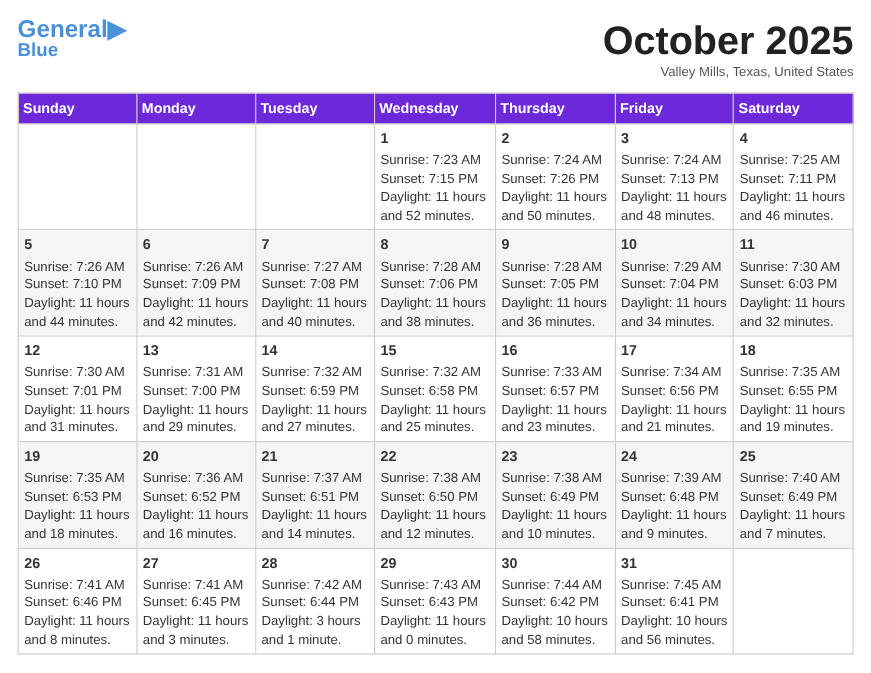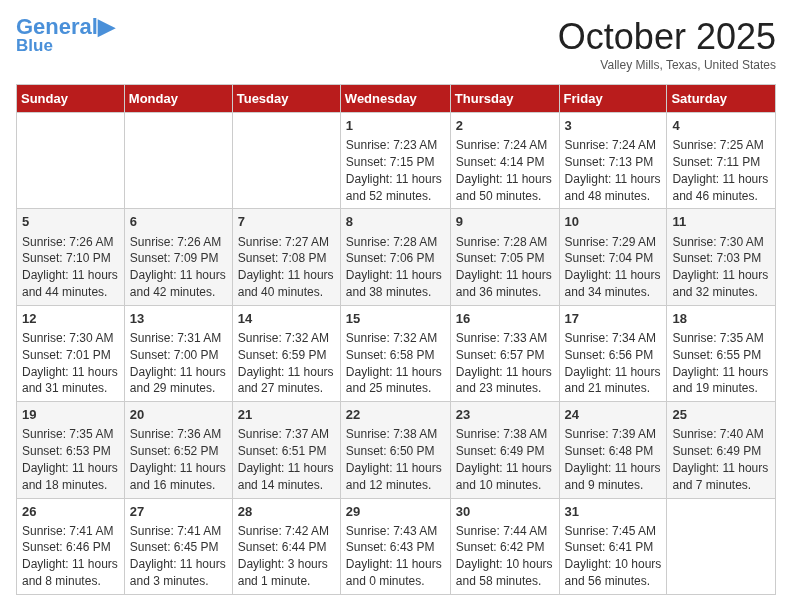--- a/index.html
+++ b/index.html
@@ -35,34 +35,34 @@
       font-size: 17px;
       color: #4a90d9;
       font-weight: bold;
       margin-top: -2px;
     }
     .title-section {
       text-align: right;
     }
     .month-title {
       font-size: 36px;
-      font-weight: normal;
+      font-weight: bold;
       color: #222;
     }
     .location {
       font-size: 12px;
       color: #555;
     }
     table {
       width: 100%;
       border-collapse: collapse;
       font-size: 11px;
     }
     thead tr th {
-      background-color: #b91c1c;
+      background-color: #6d28d9;
       color: #fff;
       padding: 6px 4px;
       text-align: left;
       font-size: 13px;
       font-weight: bold;
       border: 1px solid #ccc;
     }
     tbody tr td {
       border: 1px solid #ccc;
       vertical-align: top;
@@ -125,21 +125,21 @@
       <tr>
         <td class="empty"></td>
         <td class="empty"></td>
         <td class="empty"></td>
         <td>
           <span class="day-num">1</span>
           <div class="cell-content"><span>Sunrise: 7:23 AM</span><br><span>Sunset: 7:15 PM</span><br><span>Daylight: 11 hours and 52 minutes.</span></div>
         </td>
         <td>
           <span class="day-num">2</span>
-          <div class="cell-content"><span>Sunrise: 7:24 AM</span><br><span>Sunset: 4:14 PM</span><br><span>Daylight: 11 hours and 50 minutes.</span></div>
+          <div class="cell-content"><span>Sunrise: 7:24 AM</span><br><span>Sunset: 7:26 PM</span><br><span>Daylight: 11 hours and 50 minutes.</span></div>
         </td>
         <td>
           <span class="day-num">3</span>
           <div class="cell-content"><span>Sunrise: 7:24 AM</span><br><span>Sunset: 7:13 PM</span><br><span>Daylight: 11 hours and 48 minutes.</span></div>
         </td>
         <td>
           <span class="day-num">4</span>
           <div class="cell-content"><span>Sunrise: 7:25 AM</span><br><span>Sunset: 7:11 PM</span><br><span>Daylight: 11 hours and 46 minutes.</span></div>
         </td>
       </tr>
@@ -163,21 +163,21 @@
         <td>
           <span class="day-num">9</span>
           <div class="cell-content"><span>Sunrise: 7:28 AM</span><br><span>Sunset: 7:05 PM</span><br><span>Daylight: 11 hours and 36 minutes.</span></div>
         </td>
         <td>
           <span class="day-num">10</span>
           <div class="cell-content"><span>Sunrise: 7:29 AM</span><br><span>Sunset: 7:04 PM</span><br><span>Daylight: 11 hours and 34 minutes.</span></div>
         </td>
         <td>
           <span class="day-num">11</span>
-          <div class="cell-content"><span>Sunrise: 7:30 AM</span><br><span>Sunset: 7:03 PM</span><br><span>Daylight: 11 hours and 32 minutes.</span></div>
+          <div class="cell-content"><span>Sunrise: 7:30 AM</span><br><span>Sunset: 6:03 PM</span><br><span>Daylight: 11 hours and 32 minutes.</span></div>
         </td>
       </tr>
       <tr>
         <td>
           <span class="day-num">12</span>
           <div class="cell-content"><span>Sunrise: 7:30 AM</span><br><span>Sunset: 7:01 PM</span><br><span>Daylight: 11 hours and 31 minutes.</span></div>
         </td>
         <td>
           <span class="day-num">13</span>
           <div class="cell-content"><span>Sunrise: 7:31 AM</span><br><span>Sunset: 7:00 PM</span><br><span>Daylight: 11 hours and 29 minutes.</span></div>

